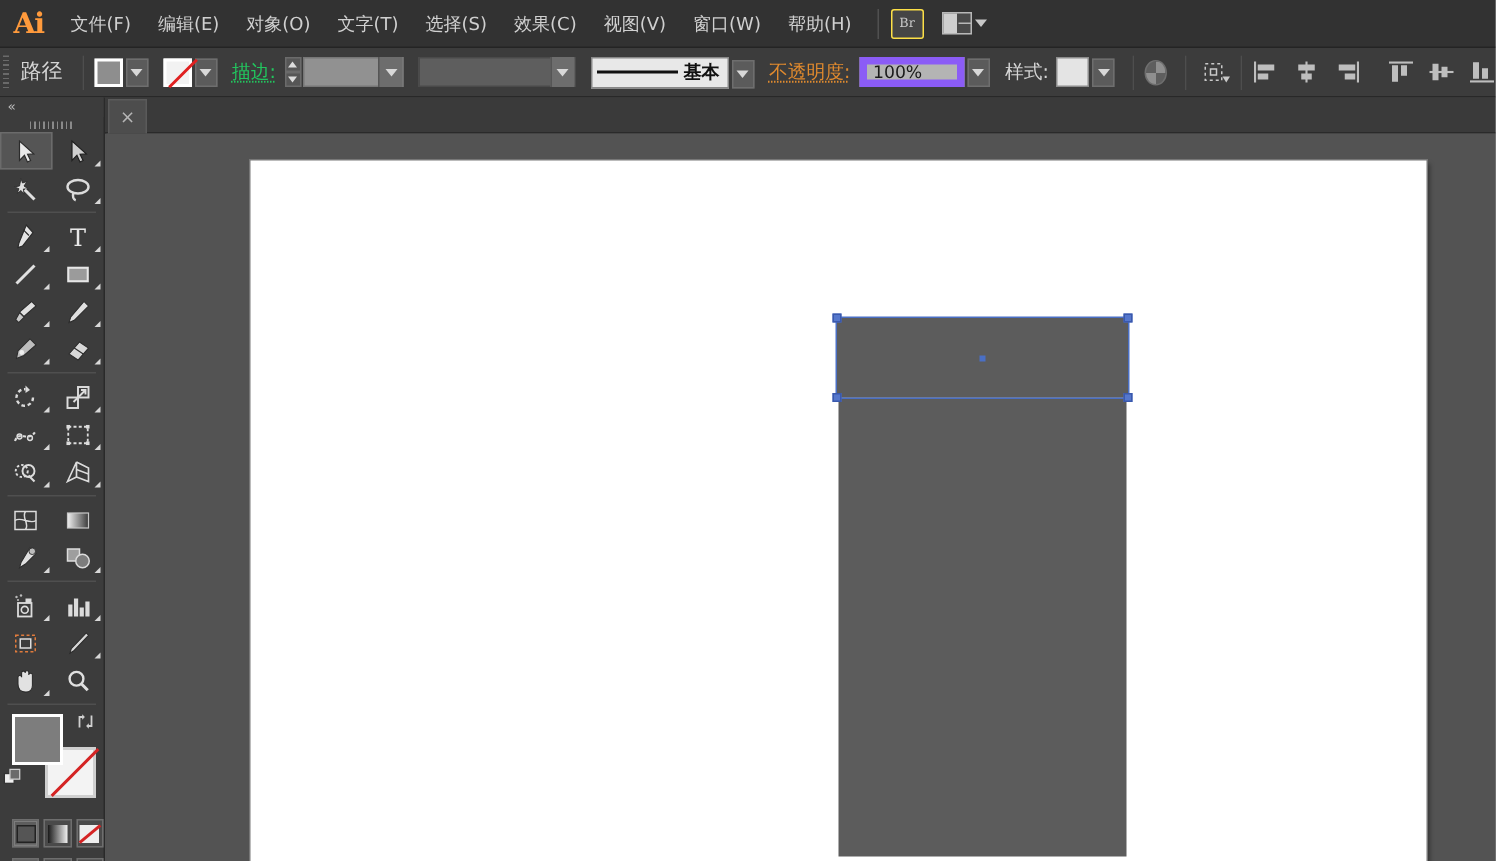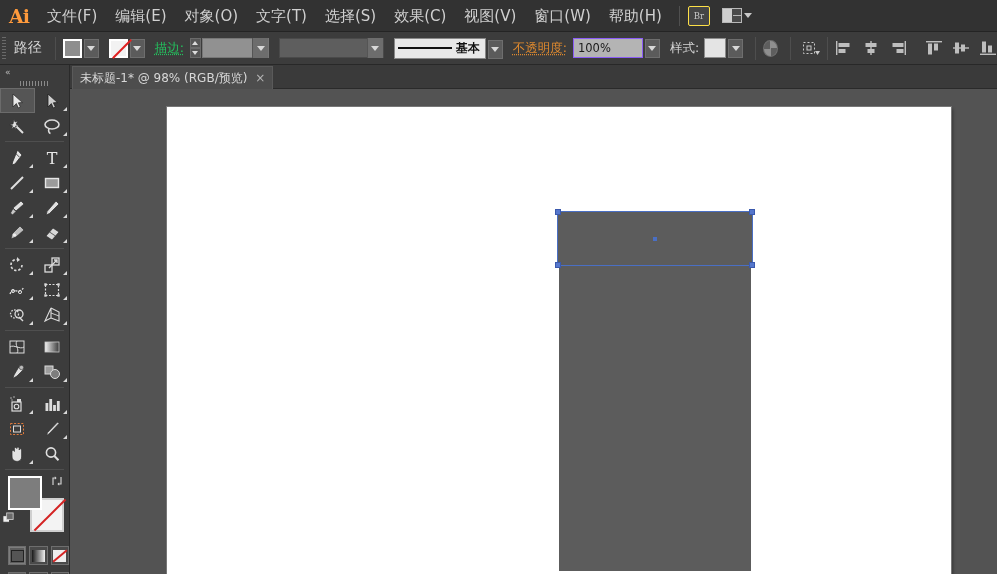--- a/index.html
+++ b/index.html
@@ -21,21 +21,21 @@
   }
   .ai-logo {
     width: 38px; height: 32px;
     display: flex; align-items: center; justify-content: center;
     color: #ff9a3c; font-weight: bold; font-size: 19px;
     font-family: "DejaVu Serif", "Liberation Serif", serif;
     letter-spacing: -1px;
   }
   .menu-item {
     padding: 0 9px; height: 32px; line-height: 32px;
-    color: #d0d0d0; font-size: 15px; white-space: nowrap;
+    color: #d0d0d0; font-size: 12px; white-space: nowrap;
     cursor: default;
   }
   .mb-sep { width: 1px; height: 20px; background: #505050; margin: 0 8px; }
   .mb-btn {
     width: 22px; height: 20px; border: 1px solid #fde047; background: #454545;
     display: flex; align-items: center; justify-content: center;
     color: #c8c8c8; font-size: 8.5px; border-radius: 2px;
     font-family: "DejaVu Serif", "Liberation Serif", serif;
   }
   .arrange-btn { display: flex; align-items: center; gap: 2px; margin-left: 12px; }
@@ -96,21 +96,21 @@
   .combo.dark { background:#5e5e5e; border:1px solid #4a4a4a; }
 
   .brushbox {
     width: 92px; height: 21px; background: #e8e8e8; border: 1px solid #888;
     display: flex; align-items: center; padding: 0 3px; gap:4px;
   }
   .brushline { width: 54px; height: 2px; background: #111; }
   .brushtxt { color:#111; font-size:12px; font-weight:bold; }
 
   .opbox {
-    width: 70px; height: 20px; background:#b4b4b4; border:1px solid #8b5cf6;
+    width: 70px; height: 20px; background:#b4b4b4; border:5px solid #8b5cf6;
     display:flex; align-items:center; color:#1a1a1a; font-size:11.5px;
   }
   .opbox span { padding-left:4px; }
 
   .style-swatch { width:22px; height:20px; background:#e4e4e4; border:1px solid #8c8c8c; }
 
   .circle-ico {
     width:17px;height:17px;border-radius:50%;
     background: conic-gradient(#8f8f8f 0 25%, #5e5e5e 0 50%, #8f8f8f 0 75%, #5e5e5e 0 100%);
     border:1px solid #6e6e6e;
@@ -343,21 +343,20 @@
       <svg class="al" viewBox="0 0 18 16">
         <rect x="1" y="13.6" width="16" height="1.4" fill="#cdcdcd"></rect>
         <rect x="3" y="1.5" width="4" height="11" fill="#cdcdcd"></rect>
         <rect x="9" y="5.5" width="4" height="7" fill="#cdcdcd"></rect>
       </svg>
     </div>
   </div>
 
   <div class="tabbar">
     <div class="doc-tab">
-      <span class="ttl">未标题-1* @ 98% (RGB/预览)</span>
       <span class="xclose">×</span>
     </div>
   </div>
 
   <div class="toolpanel">
     <div class="tp-collapse">
       <span class="cc">«</span>
     </div>
     <div class="tp-grip">
         <div class="g"></div>

